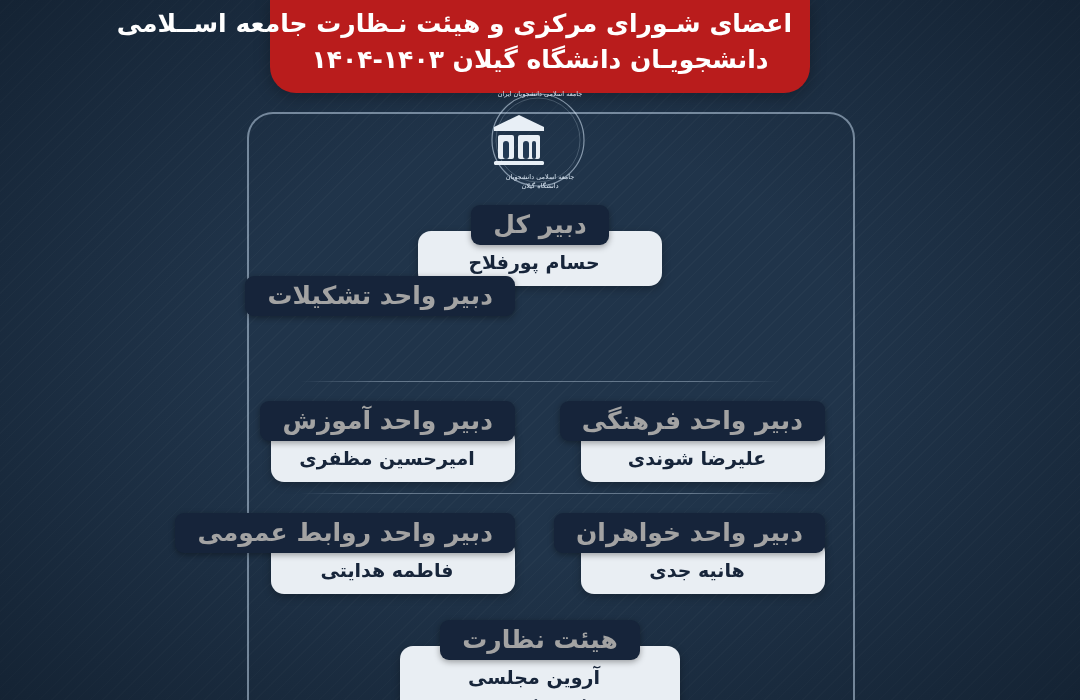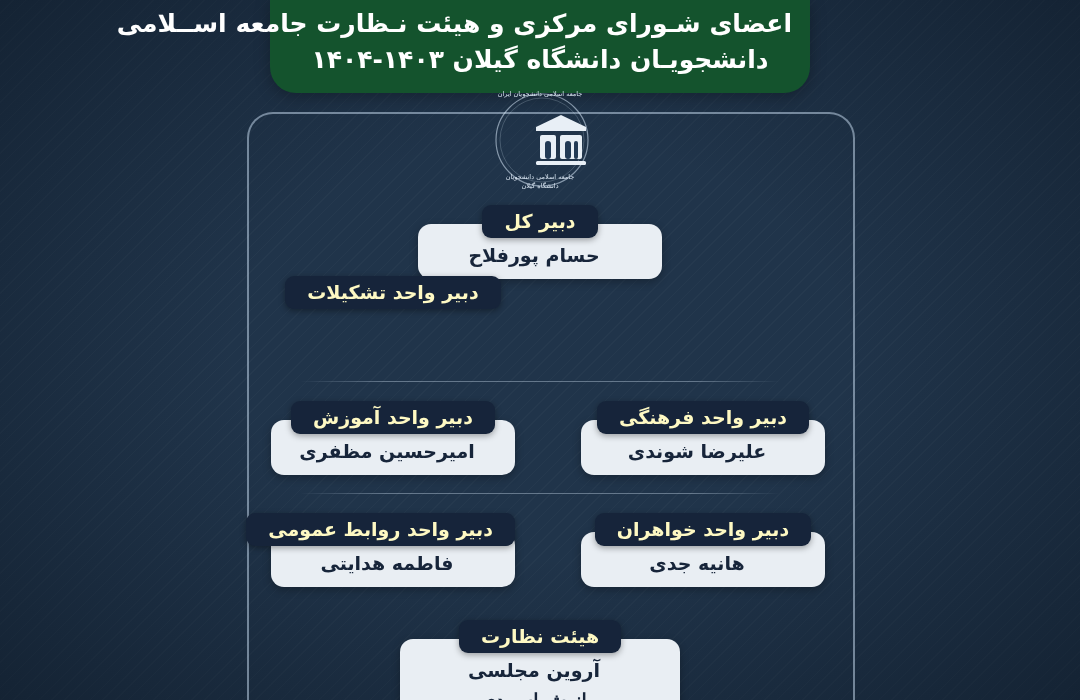--- a/index.html
+++ b/index.html
@@ -38,21 +38,21 @@
     pointer-events: none;
   }
 
   
   .header-banner {
     position: absolute;
     top: 0;
     left: 50%;
     transform: translateX(-50%);
     width: 540px;
-    background: #14532d;
+    background: #b91c1c;
     border-bottom-left-radius: 26px;
     border-bottom-right-radius: 26px;
     padding: 6px 18px 16px 18px;
     box-sizing: border-box;
     text-align: center;
     box-shadow: 0 4px 16px rgba(0,0,0,0.28);
   }
   .header-line {
     color: #ffffff;
     font-weight: bold;
@@ -79,21 +79,21 @@
   
   .logo-wrap {
     position: absolute;
     top: 88px;
     left: 50%;
     transform: translateX(-50%);
     width: 104px;
     height: 104px;
     display: flex;
     align-items: center;
-    justify-content: flex-start;
+    justify-content: flex-end;
   }
   .logo-ring {
     position: absolute;
     width: 100px;
     height: 100px;
     border-radius: 50%;
   }
   .logo-text-top, .logo-text-bottom {
     position: absolute;
     width: 100%;
@@ -115,23 +115,23 @@
   
   .node {
     position: absolute;
     text-align: center;
   }
   .node-title {
     position: relative;
     z-index: 2;
     display: inline-block;
     background: #16243a;
-    color: #fef9c3;
+    color: #a3a3a3;
     font-weight: bold;
-    font-size: 19px;
+    font-size: 25px;
     border-radius: 9px;
     padding: 5px 22px 6px 22px;
     box-shadow: 0 2px 6px rgba(0,0,0,0.35);
     white-space: nowrap;
   }
   .node-body {
     position: relative;
     z-index: 1;
     margin-top: -14px;
     background: #e9eef3;

